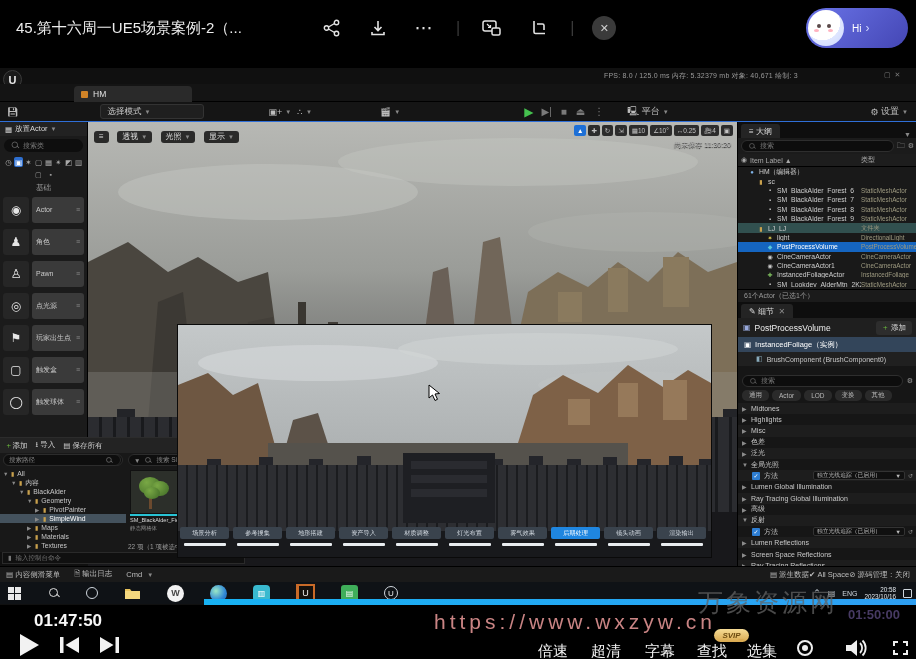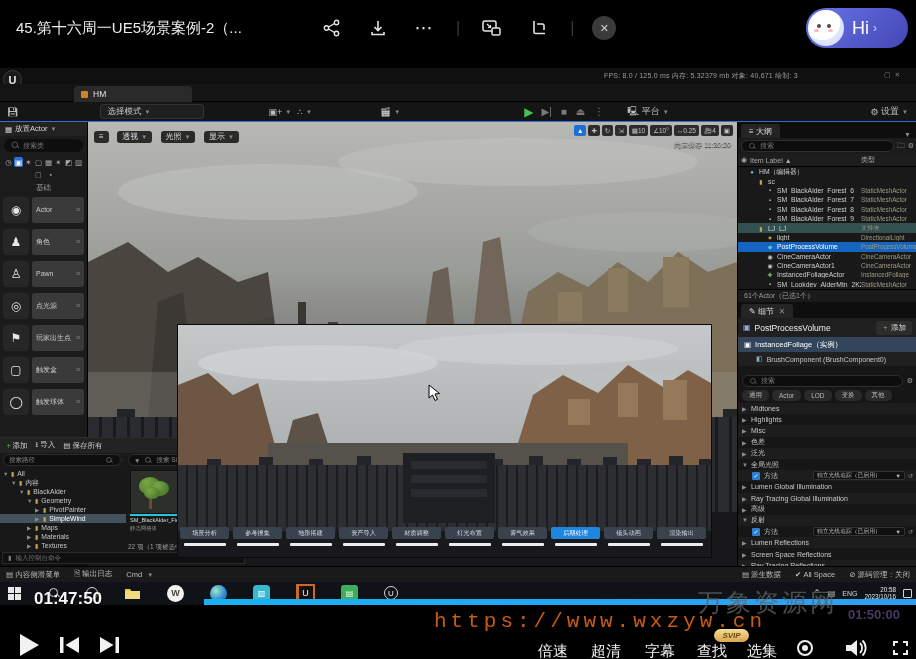--- a/index.html
+++ b/index.html
@@ -13,21 +13,21 @@
 .vtitle{left:16px;top:19px;font-size:15px;color:#ececec;max-width:300px;white-space:nowrap;overflow:hidden;}
 .tbico{width:28px;height:28px;display:flex;align-items:center;justify-content:center;color:#e3e3e3;}
 .tbsep{color:#3a3a3a;font-size:16px;}
 .srchpill{left:592px;top:10px;width:206px;height:36px;border-radius:18px;background:#1e1e45;
   border:1px solid #3a3a78;display:flex;align-items:center;padding:0 14px;font-size:13px;color:#fff;}
 .hipill{left:806px;top:8px;width:102px;height:40px;border-radius:20px;
   background:linear-gradient(135deg,#6a74e8,#4446b4);display:flex;align-items:center;padding:2px;}
 .avatar{width:36px;height:36px;border-radius:50%;background:radial-gradient(circle at 40% 35%,#ffffff 55%,#dfe6ff 56%,#cdd8ff 100%);position:relative;}
 .avatar::before{content:"";position:absolute;left:9px;top:14px;width:4px;height:4px;border-radius:50%;background:#5b4a4a;box-shadow:10px 0 0 #5b4a4a;}
 .avatar::after{content:"";position:absolute;left:6px;top:19px;width:5px;height:3px;border-radius:50%;background:#ffb3c0;box-shadow:14px 0 0 #ffb3c0;}
-.hitxt{color:#fff;font-size:18px;margin-left:8px;}
+.hitxt{color:#fff;font-size:10px;margin-left:8px;}
 .hiarrow{color:#cdd3ff;font-size:12px;margin-left:4px;}
 
 .uebg{left:0;top:68px;width:916px;height:537px;background:#101010;}
 .menubar{left:0;top:68px;width:916px;height:16px;background:#0b0b0b;display:flex;align-items:center;padding-left:64px;}
 .mi{margin-right:15px;font-size:9px;color:#c8c8c8;}
 .uelogo{left:3px;top:70px;width:19px;height:19px;border-radius:50%;background:#1a1a1a;border:1px solid #3a3a3a;color:#e8e8e8;font-size:11px;font-weight:bold;display:flex;align-items:center;justify-content:center;}
 .stats{left:604px;top:71px;font-size:7px;color:#9a9a9a;letter-spacing:.2px;}
 .winctl{left:884px;top:71px;font-size:7px;color:#777;}
 .tabbar{left:0;top:84px;width:916px;height:18px;background:#141414;border-bottom:1px solid #000;}
 .uetab{left:74px;top:86px;width:118px;height:16px;background:#2a2a2a;border-radius:4px 4px 0 0;
@@ -125,21 +125,21 @@
 .treec{position:absolute;border-radius:50%;background:radial-gradient(circle at 35% 30%,#79a845,#3f6a26);}
 .aline{width:50px;height:2px;background:#28c3d4;}
 .aname{font-size:5.6px;color:#d8d8d8;line-height:6.5px;margin-top:1px;}
 .atype{font-size:5.4px;color:#8f8f8f;margin-top:1px;}
 .cbcount{position:absolute;left:128px;top:543px;font-size:6.5px;color:#9a9a9a;}
 .console{left:2px;top:552px;width:243px;height:12px;background:#101010;border:1px solid #2a2a2a;
   display:flex;align-items:center;padding:0 5px;font-size:6.5px;color:#777;}
 
 .uestatus{left:0;top:566px;width:916px;height:16px;background:#1a1a1a;border-top:1px solid #000;
   display:flex;align-items:center;font-size:7.5px;color:#bdbdbd;padding:0 6px;gap:14px;}
-.uestatus .right{margin-left:auto;display:flex;gap:14px;align-items:center;}
+.uestatus .right{margin-left:auto;display:flex;align-items:center;}
 .taskbar{left:0;top:582px;width:916px;height:22px;background:#0f1216;display:flex;align-items:center;padding-left:6px;gap:26px;}
 .tico{width:17px;height:17px;display:flex;align-items:center;justify-content:center;font-size:10px;color:#eee;}
 .uetile{width:19px;height:19px;background:#c96a28;display:flex;align-items:center;justify-content:center;}
 .uetile i{width:14px;height:14px;background:#16110d;color:#eee;font-style:normal;font-size:9px;
   display:flex;align-items:center;justify-content:center;}
 .tray{margin-left:auto;display:flex;align-items:center;gap:7px;padding-right:4px;color:#cfd6dd;}
 .clock{font-size:6.3px;line-height:7px;text-align:right;color:#dfe5ea;}
 
 .pip{left:178px;top:325px;width:533px;height:232px;overflow:hidden;background:#9aa0a2;box-shadow:0 0 0 1px #0a0a0a;}
 .chapters{left:180px;top:527px;width:529px;display:flex;gap:4px;}
@@ -148,25 +148,25 @@
   display:flex;align-items:center;justify-content:center;white-space:nowrap;overflow:hidden;}
 .ch.active{background:#1f86e0;color:#fff;}
 .chb{width:42px;height:3px;background:#e9edf0;border-radius:1px;margin-top:4px;}
 
 .sidestrip{left:884px;top:246px;width:32px;height:184px;background:rgba(12,12,16,.92);
   border-radius:6px 0 0 6px;display:flex;flex-direction:column;align-items:center;padding-top:8px;}
 .sbtn{display:flex;flex-direction:column;align-items:center;margin-bottom:11px;color:#f0f0f0;}
 .sbtn .lbl{font-size:10.5px;margin-top:4px;}
 .sdiv{width:22px;height:1px;background:#3a3a3a;margin:2px 0 8px;}
 
-.ptime{left:34px;top:589px;font-size:17px;font-weight:bold;color:#f7f7f7;text-shadow:0 1px 2px #000;z-index:20;}
+.ptime{left:34px;top:611px;font-size:17px;font-weight:bold;color:#f7f7f7;text-shadow:0 1px 2px #000;z-index:20;}
 .pbar{left:204px;top:599px;width:712px;height:6px;background:linear-gradient(90deg,#17b2f3,#2e9ff2);z-index:19;}
 .ptotal{left:848px;top:607px;font-size:13px;font-weight:bold;color:#473a63;z-index:20;}
 .wm1{left:698px;top:586px;font-size:25px;color:#626262;opacity:.75;letter-spacing:3px;z-index:21;}
-.wm2{left:434px;top:610px;font-size:21px;color:#f97316;opacity:.8;letter-spacing:4px;z-index:21;font-family:Liberation Mono, monospace;}
+.wm2{left:434px;top:610px;font-size:21px;color:#fca5a5;opacity:.8;letter-spacing:4px;z-index:21;font-family:Liberation Sans, sans-serif;}
 .pctl{z-index:22;}
 .ctxt{font-size:15px;color:#f2f2f2;z-index:22;}
 .svip{left:714px;top:629px;width:35px;height:13px;background:linear-gradient(#f6dc96,#d9a94f);
   border-radius:7px;color:#6b4a10;font-size:8px;font-weight:bold;font-style:italic;
   display:flex;align-items:center;justify-content:center;z-index:23;}
 .svip::after{content:"";position:absolute;left:24px;bottom:-3px;border:3px solid transparent;border-top-color:#d9a94f;}
 .rec{left:797px;top:640px;width:16px;height:16px;border:2px solid #eee;border-radius:50%;z-index:22;}
 .rec::after{content:"";position:absolute;left:3px;top:3px;width:6px;height:6px;border-radius:50%;background:#eee;}
 .fsico{left:893px;top:641px;width:15px;height:14px;z-index:22;}
 .fsico i{position:absolute;width:5px;height:5px;border:2px solid #eee;}

